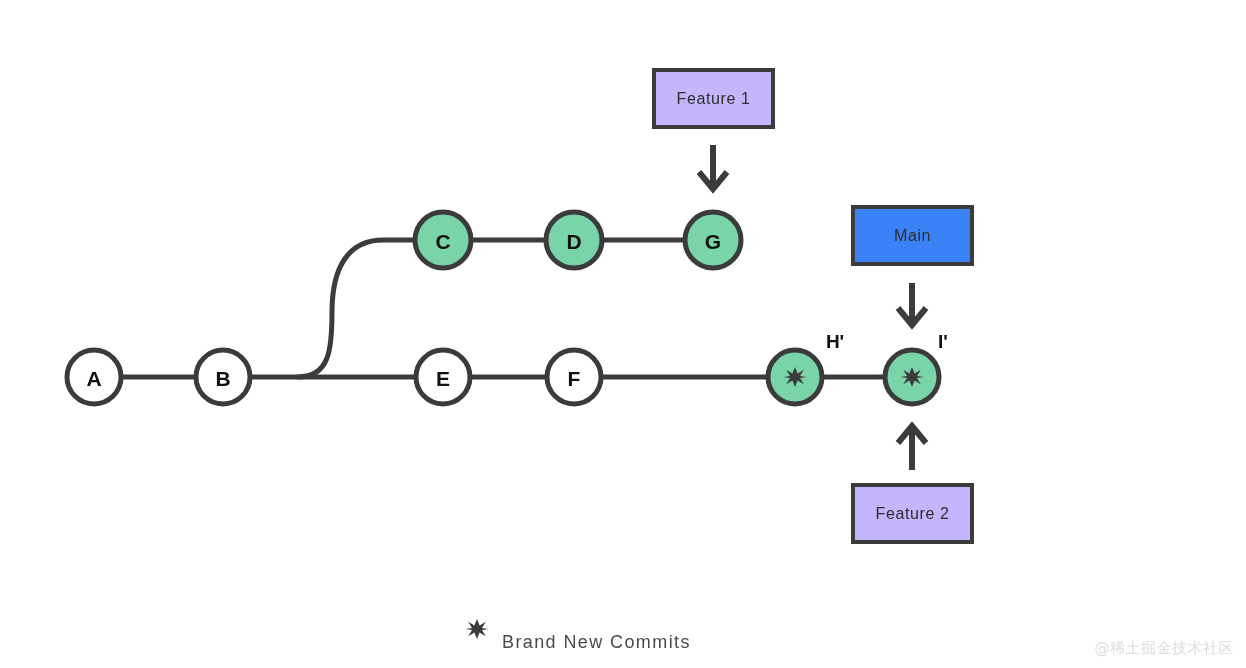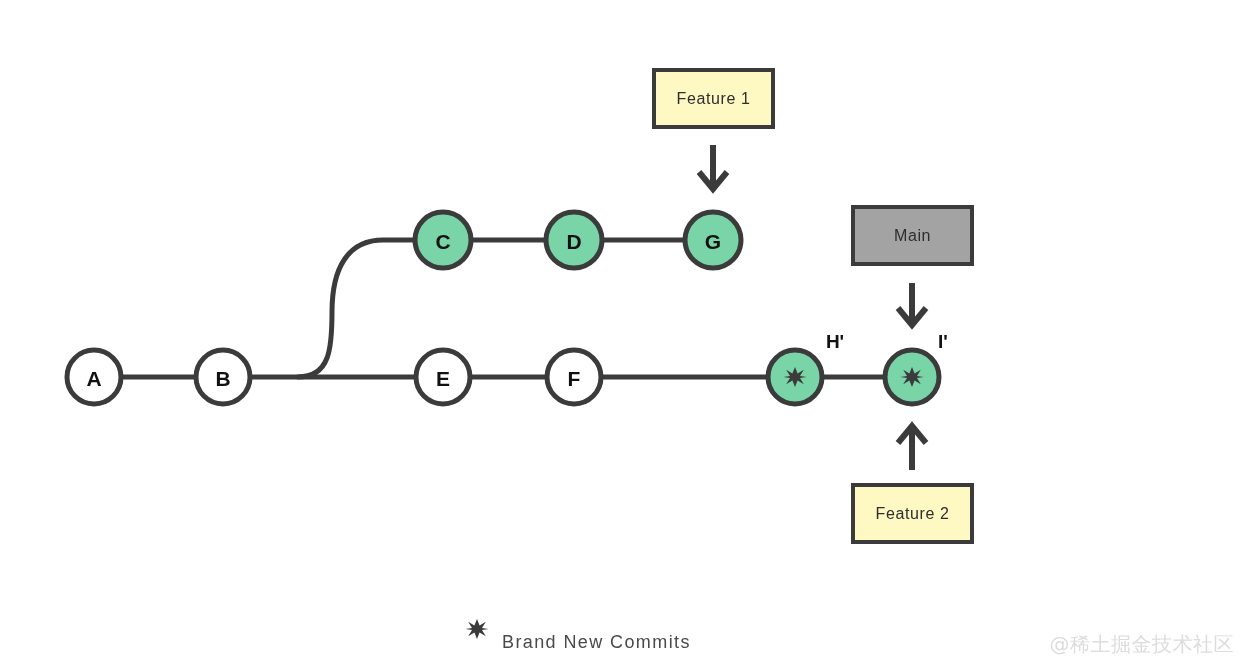--- a/index.html
+++ b/index.html
@@ -82,22 +82,22 @@
     box-sizing: border-box;
     border: 4px solid #3b3b3b;
     display: flex;
     align-items: center;
     justify-content: center;
     font-family: "Liberation Sans", sans-serif;
     font-size: 16px;
     color: #2e2e2e;
     letter-spacing: 0.6px;
   }
-  .box-green { background: #fef9c3; }
-  .box-blue  { background: #a3a3a3; }
+  .box-green { background: #c4b5fd; }
+  .box-blue  { background: #3b82f6; }
 
   
   .arrow-stroke {
     stroke: #3b3b3b;
     stroke-width: 6;
     fill: none;
     stroke-linecap: butt;
   }
   .arrow-head {
     stroke: #3b3b3b;
@@ -129,21 +129,21 @@
     white-space: nowrap;
     margin-top: 20px;
   }
 
   
   #watermark {
     position: absolute;
     right: 12px;
     bottom: 10px;
     font-family: "DejaVu Sans", sans-serif;
-    font-size: 20px;
+    font-size: 15px;
     color: #dcdcdc;
     letter-spacing: 0.5px;
     white-space: nowrap;
   }
 </style>
 </head>
 <body>
 
 <div id="diagram-canvas">
 

